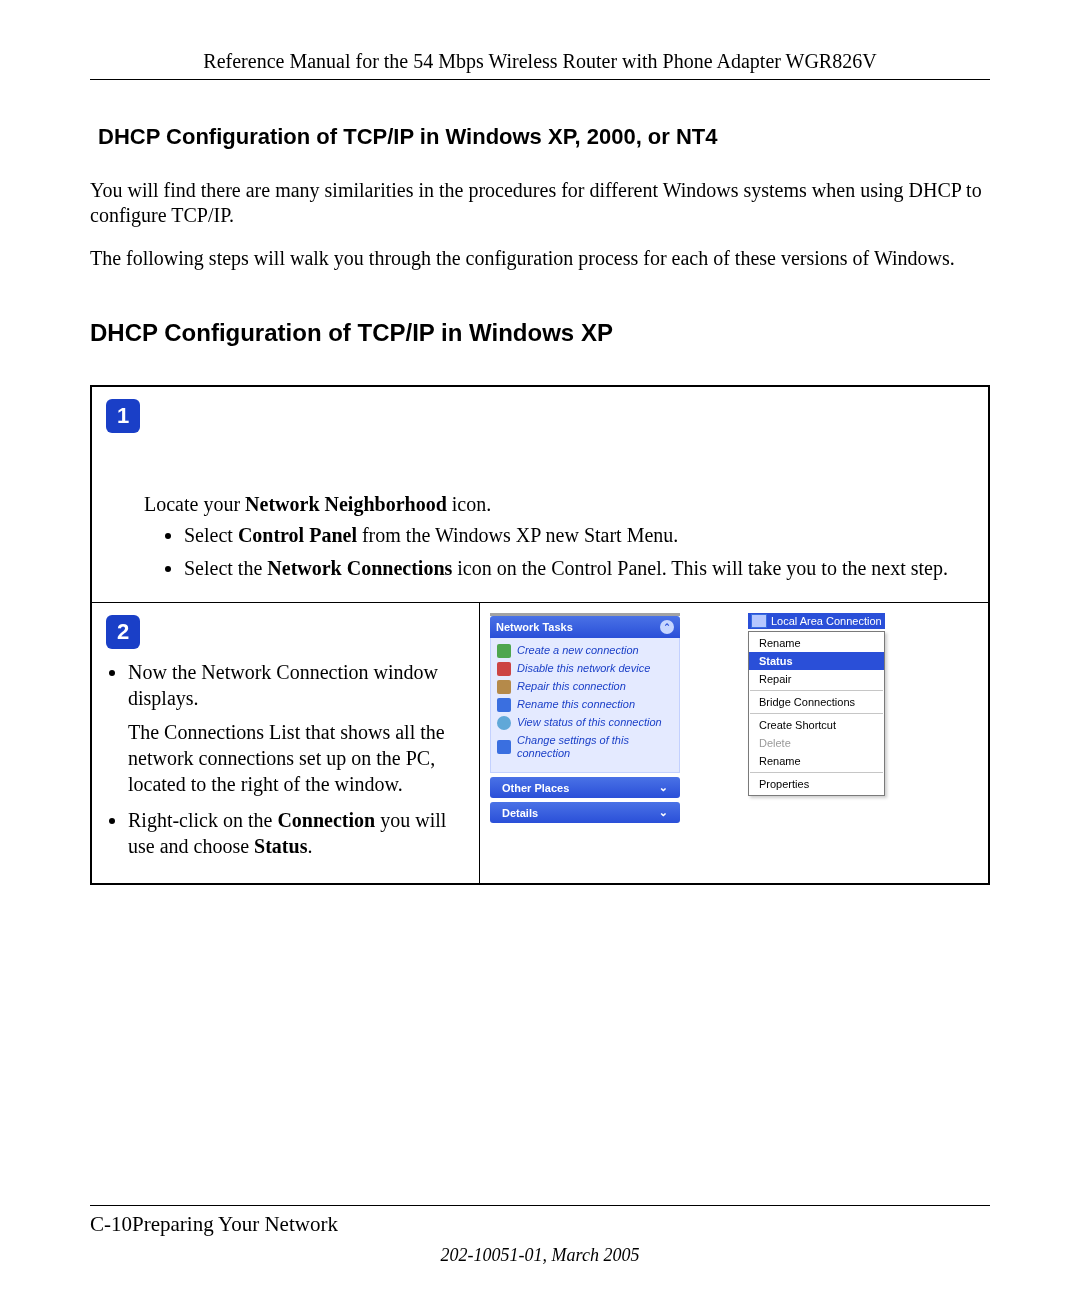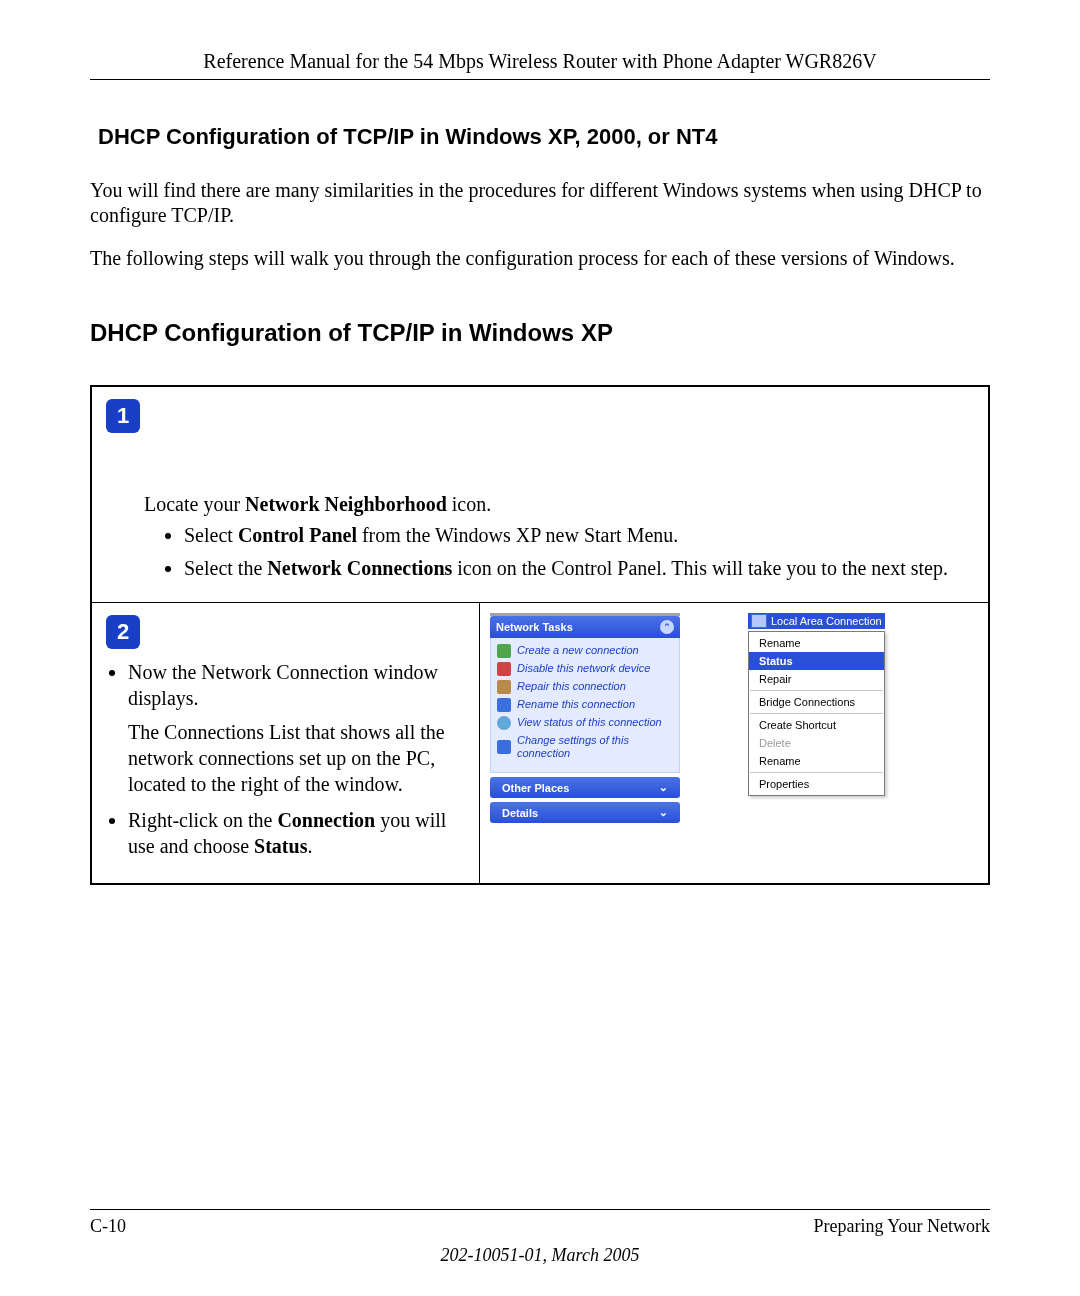--- a/index.html
+++ b/index.html
@@ -231,22 +231,22 @@
   .footer {
     margin-top: auto;
   }
   .footer-rule {
     border: none;
     border-top: 1px solid #000;
     margin: 0 0 6px 0;
   }
   .footer-line {
     display: flex;
-    justify-content: space-between;
-    font-size: 18px;
+    justify-content: flex-start;
+    font-size: 21px;
     font-family: Liberation Serif, serif;
   }
   .footer-date {
     text-align: center;
     font-style: italic;
     font-size: 18px;
     margin-top: 8px;
   }
   b { font-weight: bold; }
 </style>

